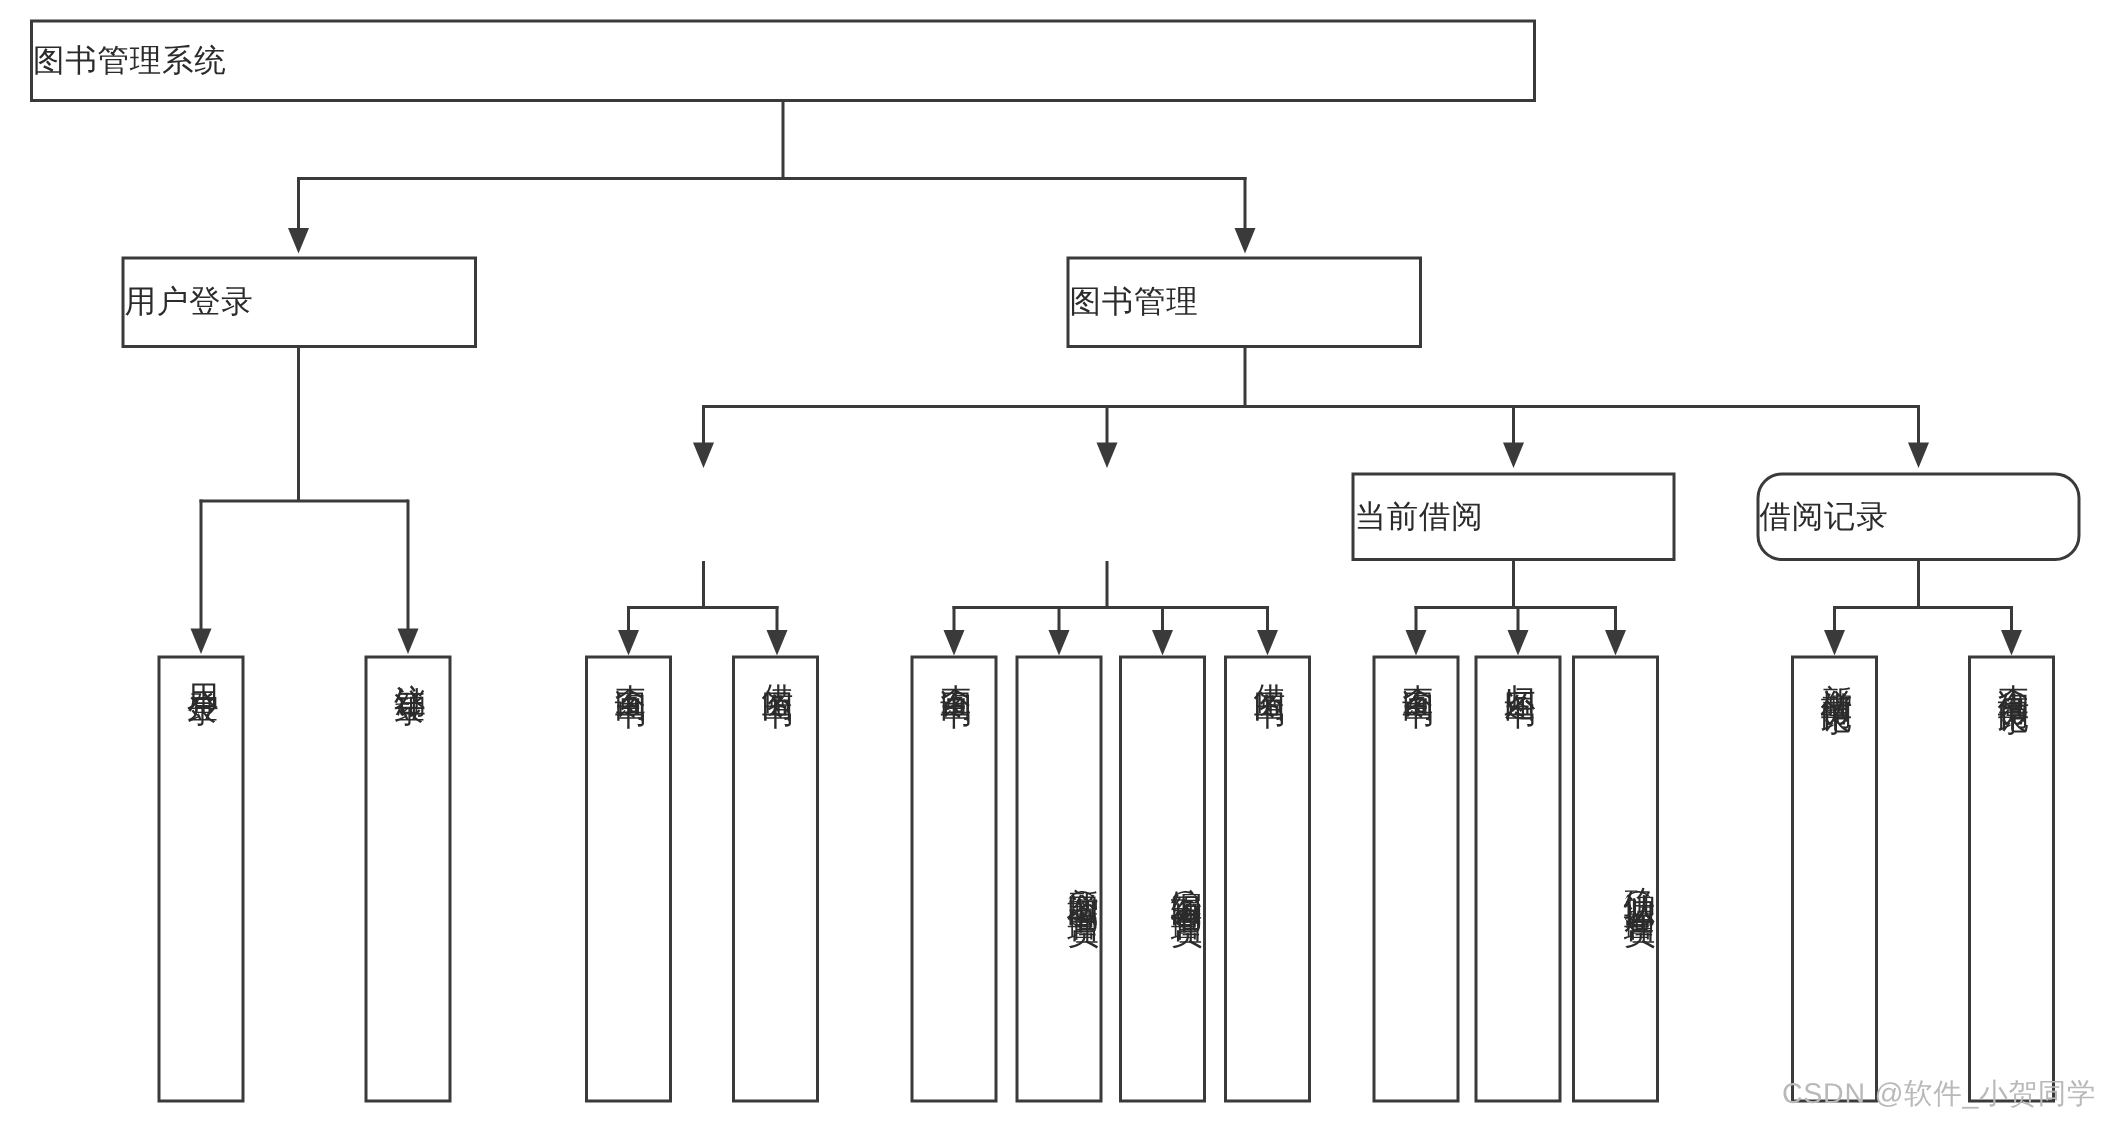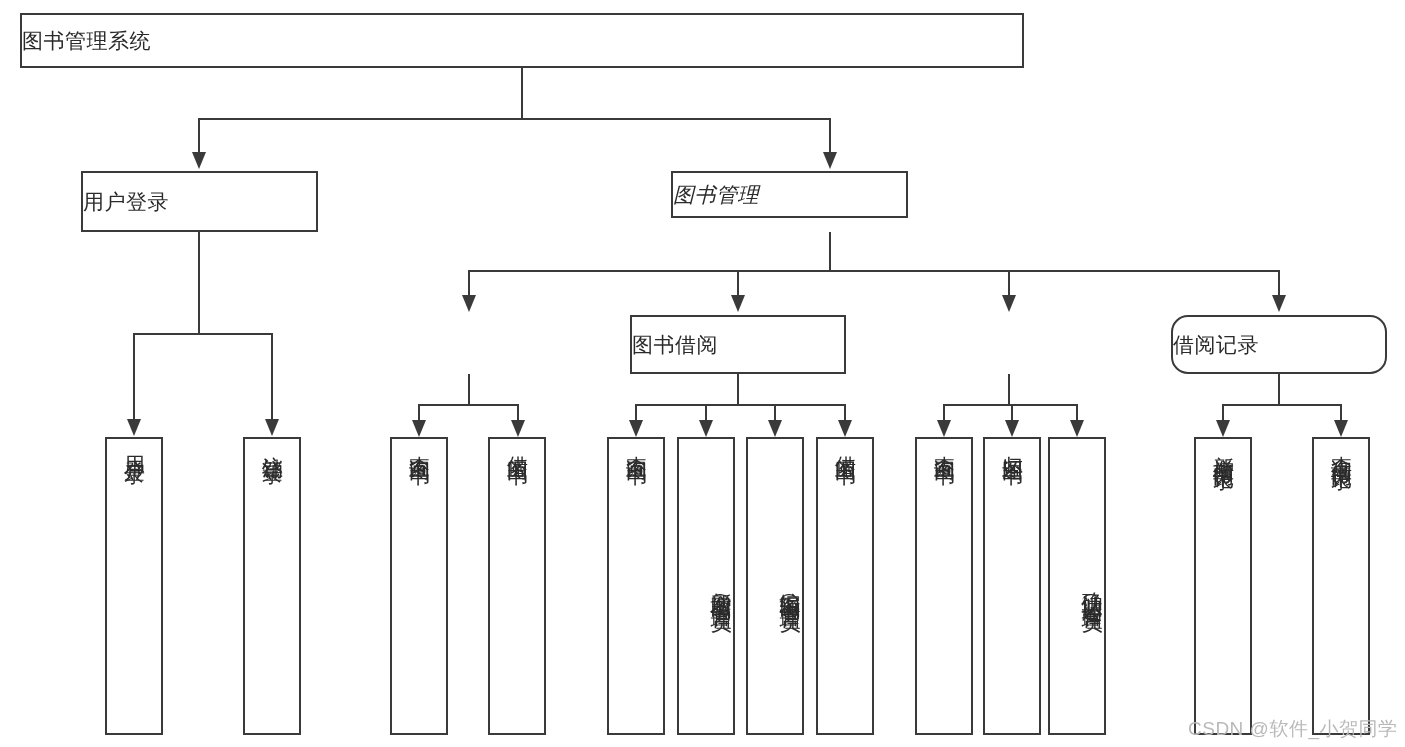--- a/index.html
+++ b/index.html
@@ -96,21 +96,21 @@
   <div class="hline" style="left:198px; top:118px; width:633px; height:2px;"></div>
   <div class="vline" style="left:198px; top:118px; width:2px; height:35px;"></div>
   <div class="arrow" style="left:192px; top:152px;"></div>
   <div class="vline" style="left:829px; top:118px; width:2px; height:35px;"></div>
   <div class="arrow" style="left:823px; top:152px;"></div>
 
   <div class="node h" style="left:81px; top:171px; width:237px; height:61px;">
     <span class="node-label">用户登录</span>
   </div>
 
-  <div class="node h" style="left:671px; top:171px; width:237px; height:47px;font-style:italic;">
+  <div class="node h" style="left:711px; top:171px; width:237px; height:61px;">
     <span class="node-label">图书管理</span>
   </div>
 
   <div class="vline" style="left:198px; top:232px; width:2px; height:102px;"></div>
   <div class="hline" style="left:133px; top:333px; width:139px; height:2px;"></div>
   <div class="vline" style="left:133px; top:333px; width:2px; height:87px;"></div>
   <div class="arrow" style="left:127px; top:419px;"></div>
   <div class="vline" style="left:271px; top:333px; width:2px; height:87px;"></div>
   <div class="arrow" style="left:265px; top:419px;"></div>
 
@@ -118,22 +118,22 @@
   <div class="hline" style="left:468px; top:270px; width:812px; height:2px;"></div>
   <div class="vline" style="left:468px; top:270px; width:2px; height:26px;"></div>
   <div class="arrow" style="left:462px; top:295px;"></div>
   <div class="vline" style="left:737px; top:270px; width:2px; height:26px;"></div>
   <div class="arrow" style="left:731px; top:295px;"></div>
   <div class="vline" style="left:1008px; top:270px; width:2px; height:26px;"></div>
   <div class="arrow" style="left:1002px; top:295px;"></div>
   <div class="vline" style="left:1278px; top:270px; width:2px; height:26px;"></div>
   <div class="arrow" style="left:1272px; top:295px;"></div>
 
-  <div class="node h" style="left:630px; top:315px; width:216px; height:59px;">
-    <span class="node-label">图书借阅</span>
+  <div class="node h" style="left:901px; top:315px; width:216px; height:59px;">
+    <span class="node-label">当前借阅</span>
   </div>
   <div class="node h" style="left:1171px; top:315px; width:216px; height:59px;border-radius:17px;">
     <span class="node-label">借阅记录</span>
   </div>
 
   <div class="vline" style="left:468px; top:374px; width:2px; height:32px;"></div>
   <div class="hline" style="left:418px; top:404px; width:101px; height:2px;"></div>
   <div class="vline" style="left:418px; top:404px; width:2px; height:17px;"></div>
   <div class="arrow" style="left:412px; top:420px;"></div>
   <div class="vline" style="left:517px; top:404px; width:2px; height:17px;"></div>

